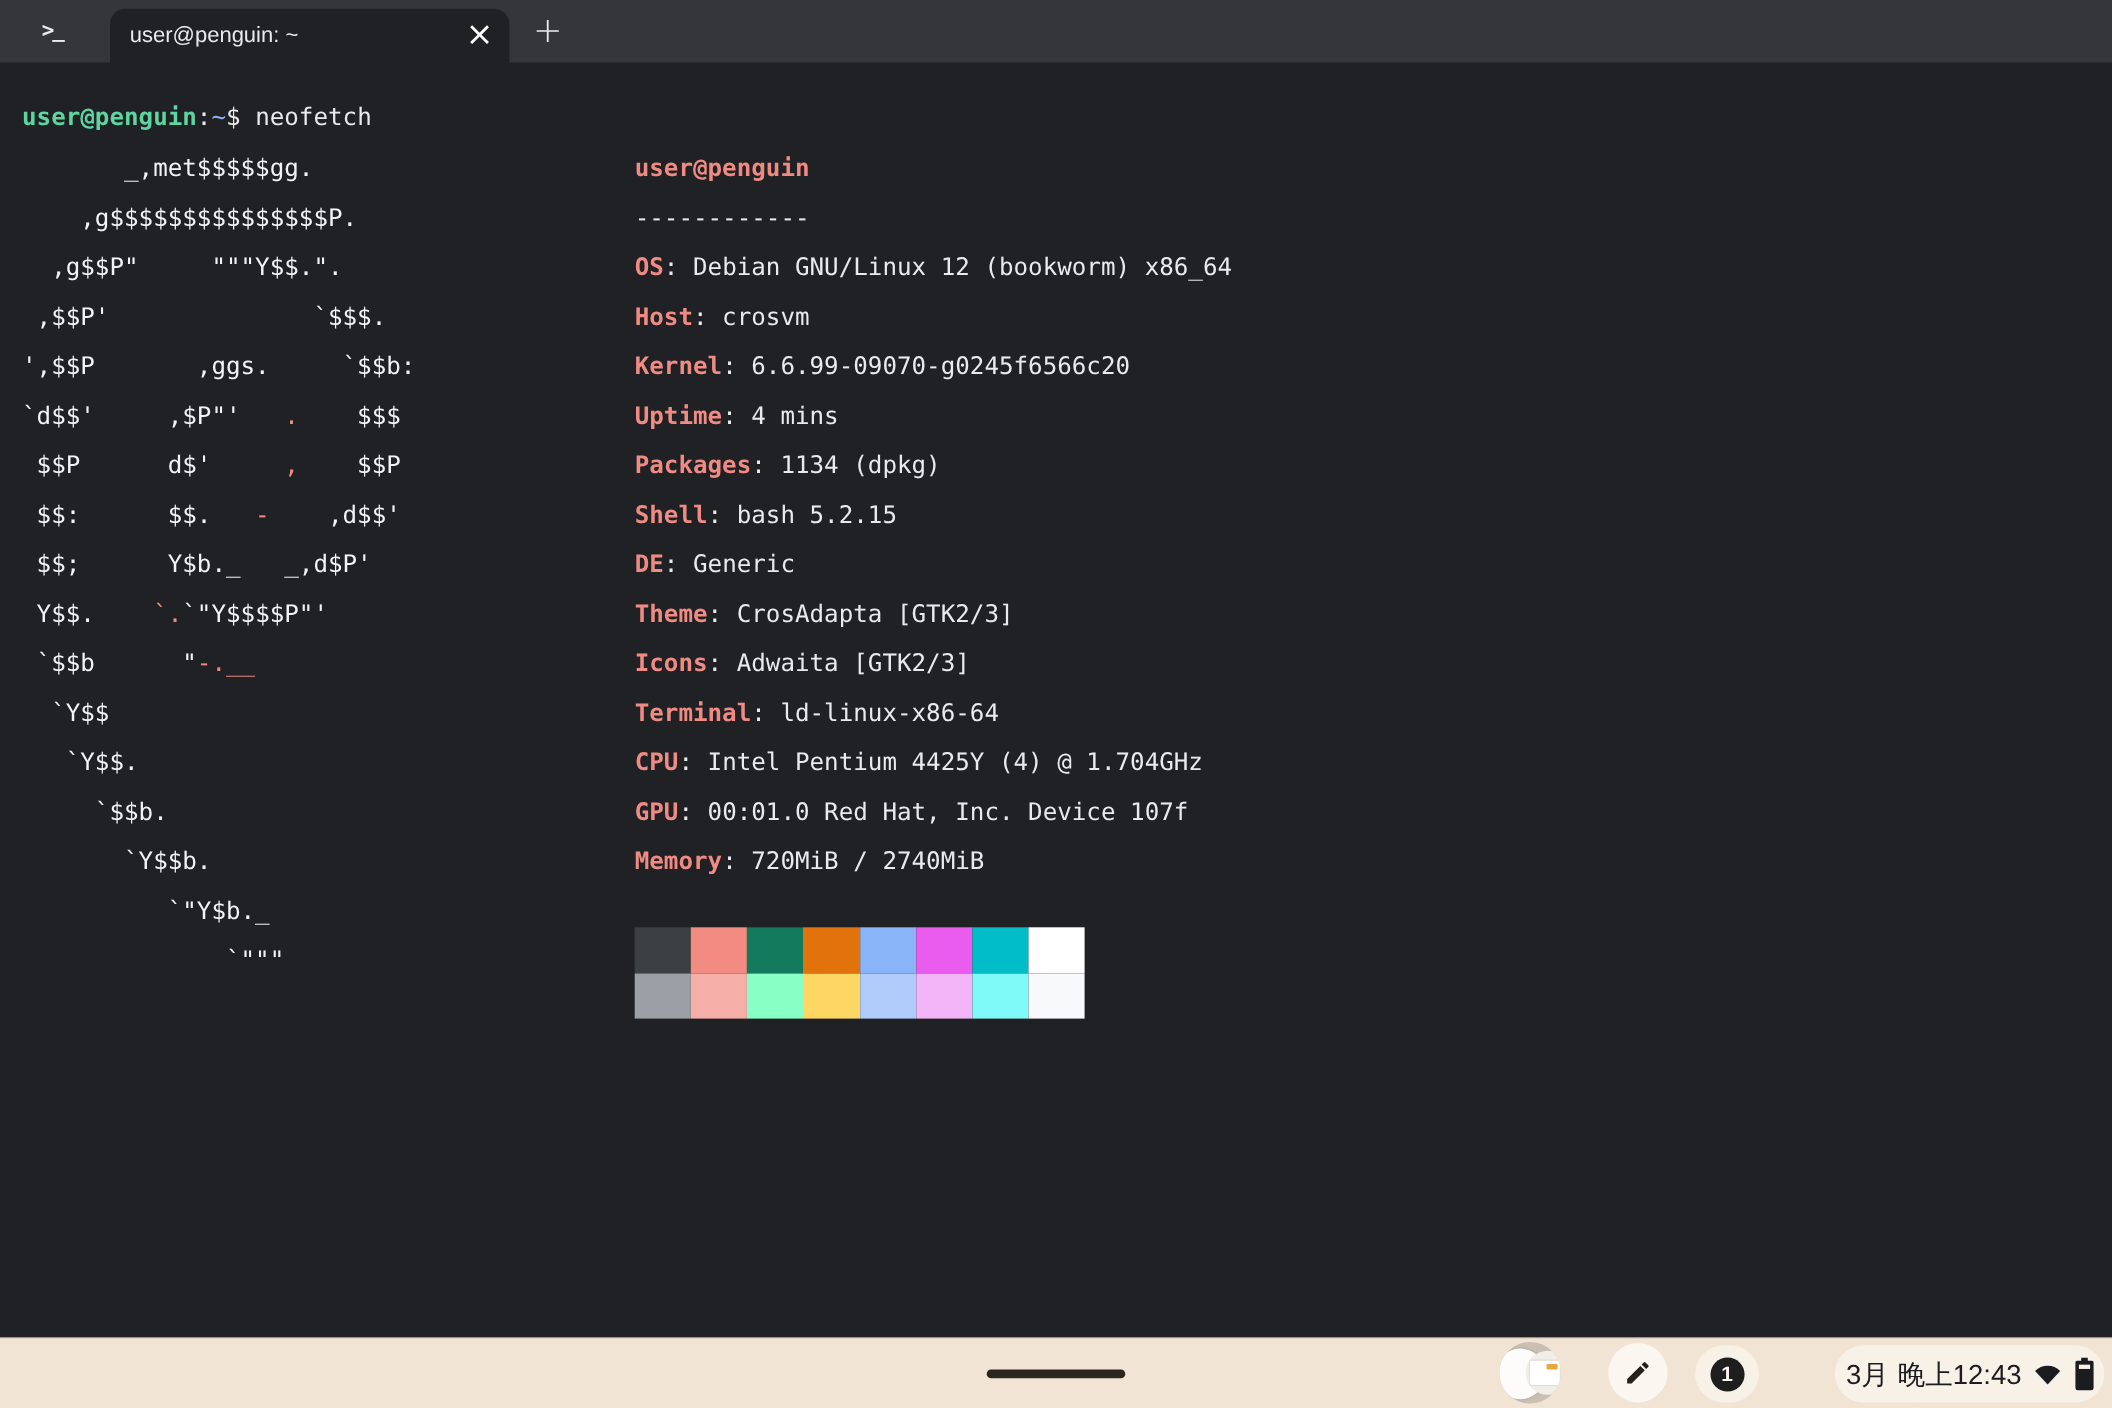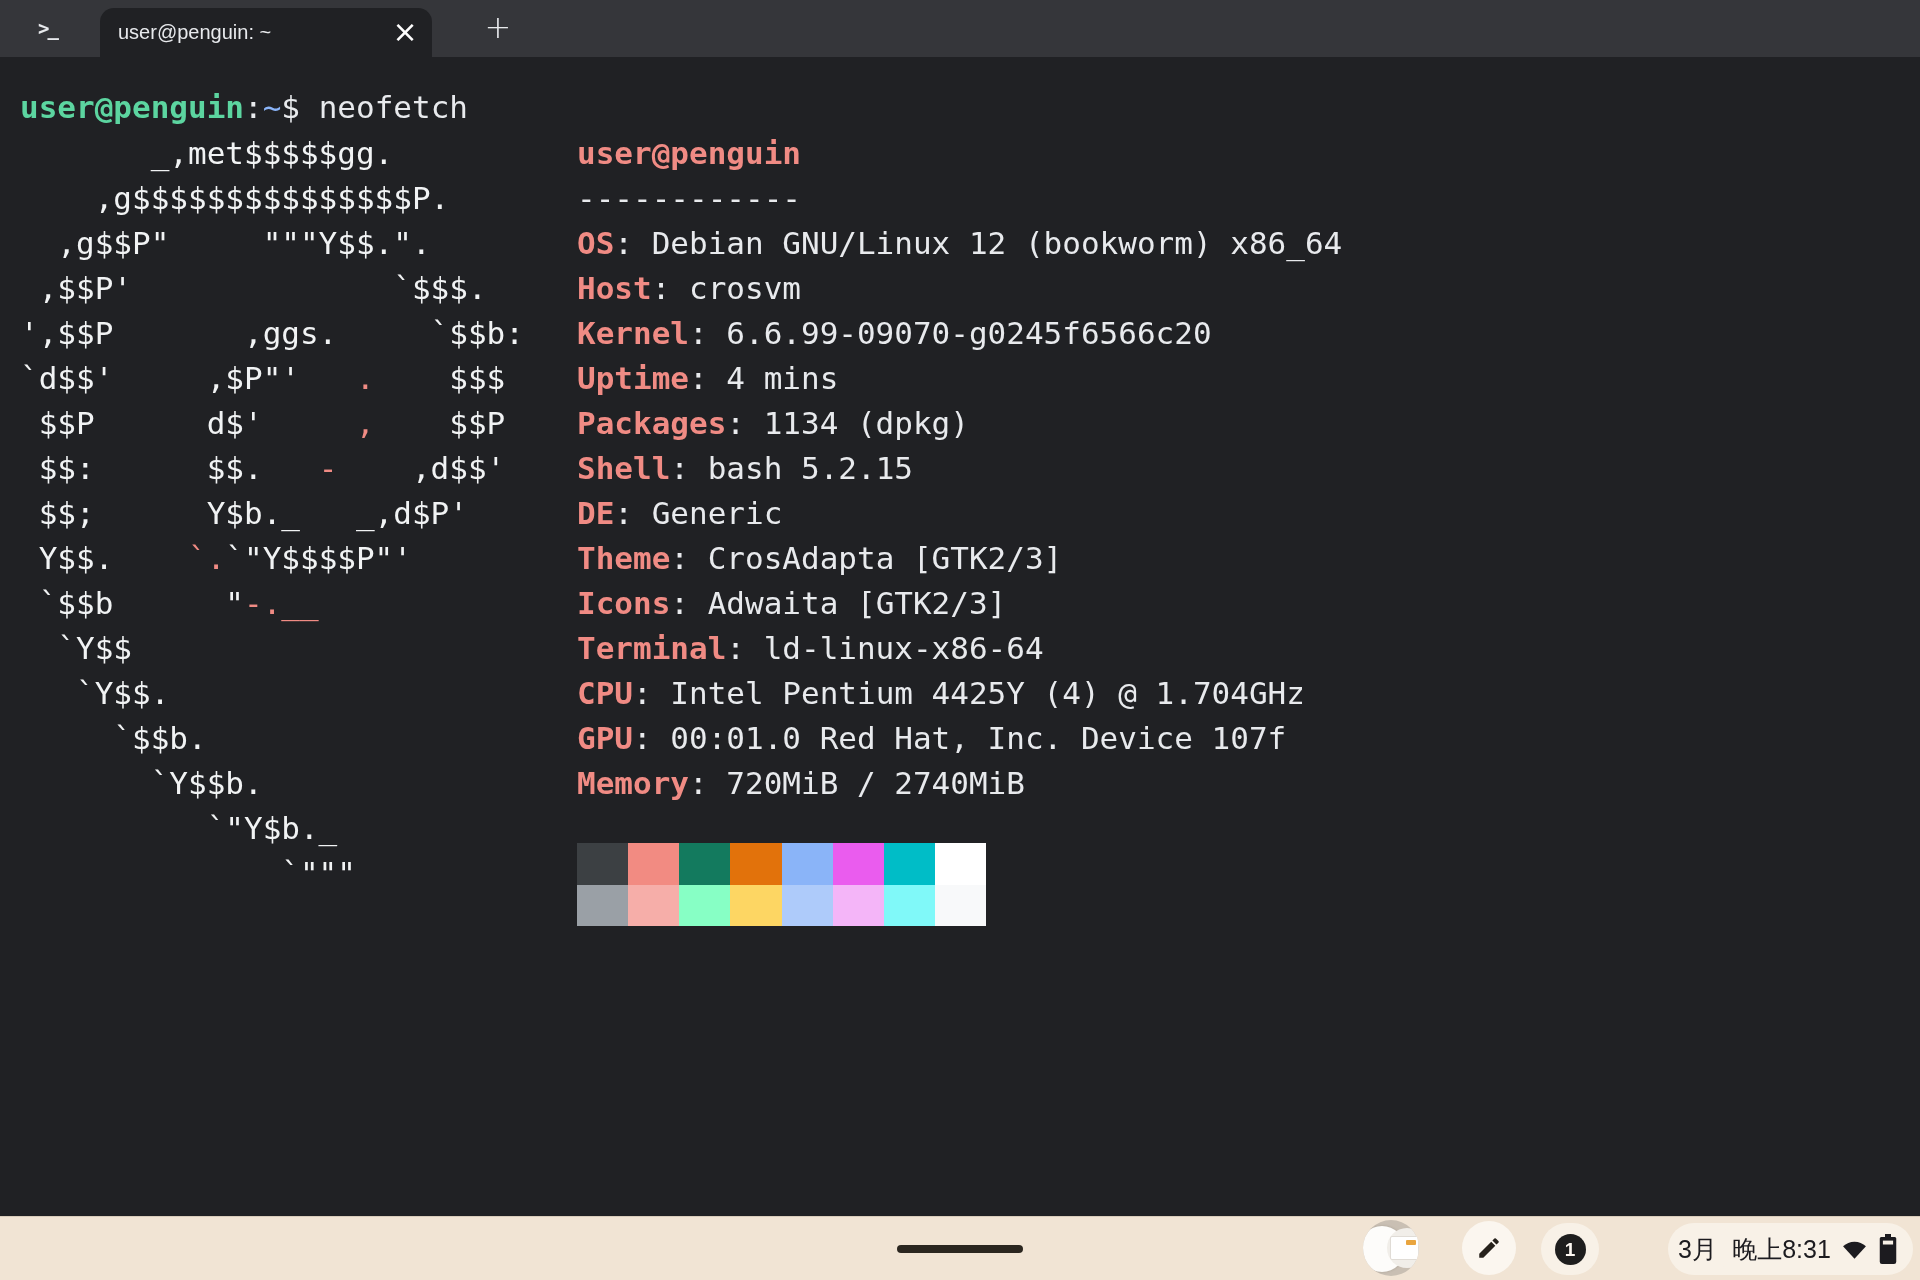--- a/index.html
+++ b/index.html
@@ -3,33 +3,33 @@
 <meta charset="utf-8">
 <style>
   html,body{margin:0;padding:0;background:#000;}
   .screen{position:relative;width:1920px;height:1280px;overflow:hidden;background:#202124;
           font-family:"DejaVu Sans Mono",monospace;}
 
   
   .tabbar{position:absolute;top:0;left:0;width:100%;height:57px;background:#35363A;}
   .app-icon{position:absolute;left:38px;top:17px;color:#E8EAED;
             font:700 19px "DejaVu Sans Mono",monospace;letter-spacing:-2px;}
-  .tab{position:absolute;left:100px;top:8px;width:332px;height:49px;background:#202124;
+  .tab{position:absolute;left:100px;top:8px;width:363px;height:49px;background:#202124;
        border-radius:14px 14px 0 0;display:flex;align-items:center;
        padding:0 12px 0 18px;box-sizing:border-box;}
   .tab-title{flex:1;color:#E8EAED;font:400 20px "Liberation Sans",sans-serif;
              white-space:nowrap;overflow:hidden;}
   .tab-close{color:#FFFFFF;font:400 30px/28px "DejaVu Sans",sans-serif;width:30px;height:30px;
              text-align:center;cursor:pointer;}
   .new-tab{position:absolute;left:481px;top:11px;width:34px;height:34px;color:#E8EAED;
            font:300 32px/32px "DejaVu Sans",sans-serif;text-align:center;cursor:pointer;}
 
   
   .term{position:absolute;top:57px;left:0;right:0;bottom:64px;background:#202124;overflow:hidden;}
-  pre{margin:0;font-family:"DejaVu Sans Mono",monospace;font-size:31px;line-height:45px;
+  pre{margin:0;font-family:"DejaVu Sans Mono",monospace;font-size:22px;line-height:45px;
       color:#E8EAED;white-space:pre;}
   .cmdline{position:absolute;left:20px;top:28px;}
   .cmdline.bottom{top:972px;}
   .green{color:#5CD5A0;}
   .blue{color:#8AB4F8;}
   .pink{color:#F08B84;}
   .b{font-weight:700;}
   .art{position:absolute;left:20px;top:74px;color:#F1F3F4;font-weight:400;}
   .sysinfo{position:absolute;left:577px;top:74px;}
   .palette{position:absolute;left:577px;top:786px;width:410px;display:flex;flex-wrap:wrap;}
@@ -128,21 +128,21 @@
 
     <div class="pill badge-pill">
       <span class="badge-circle">1</span>
     </div>
 
     <div class="pill date-pill">
       <span>3月5日</span>
     </div>
 
     <div class="pill status-pill">
-      <span>晚上8:31</span>
+      <span>晚上12:43</span>
       <span style="display:flex;">
         <svg width="29" height="25" viewBox="0 0 24 24">
           <path fill="#1C1B1F" d="M12 20.8L23 8.9C20 6.1 16.2 4.5 12 4.5S4 6.1 1 8.9L12 20.8z"></path>
         </svg>
       </span>
       <span style="display:flex;">
         <svg width="20" height="30" viewBox="0 0 12 20">
           <path fill="#1C1B1F" d="M4 0h4v2h2.5a1 1 0 0 1 1 1v15.5A1.5 1.5 0 0 1 10 20H2a1.5 1.5 0 0 1-1.5-1.5V3a1 1 0 0 1 1-1H4z"></path>
           <rect x="2.6" y="4.4" width="6.8" height="2.6" fill="#F8F1E7"></rect>
         </svg>

